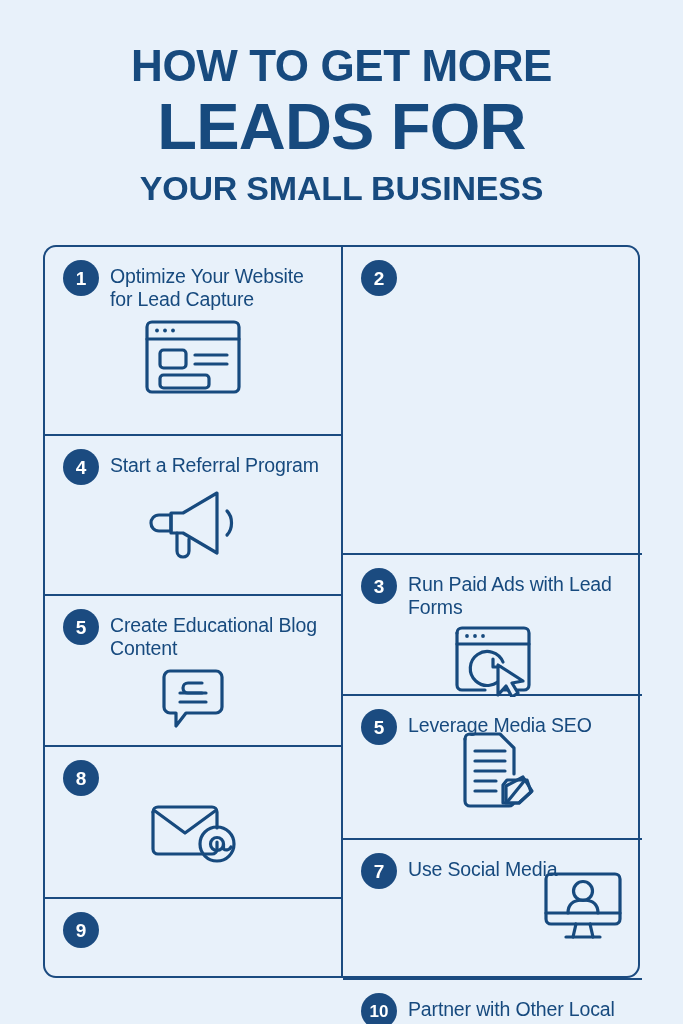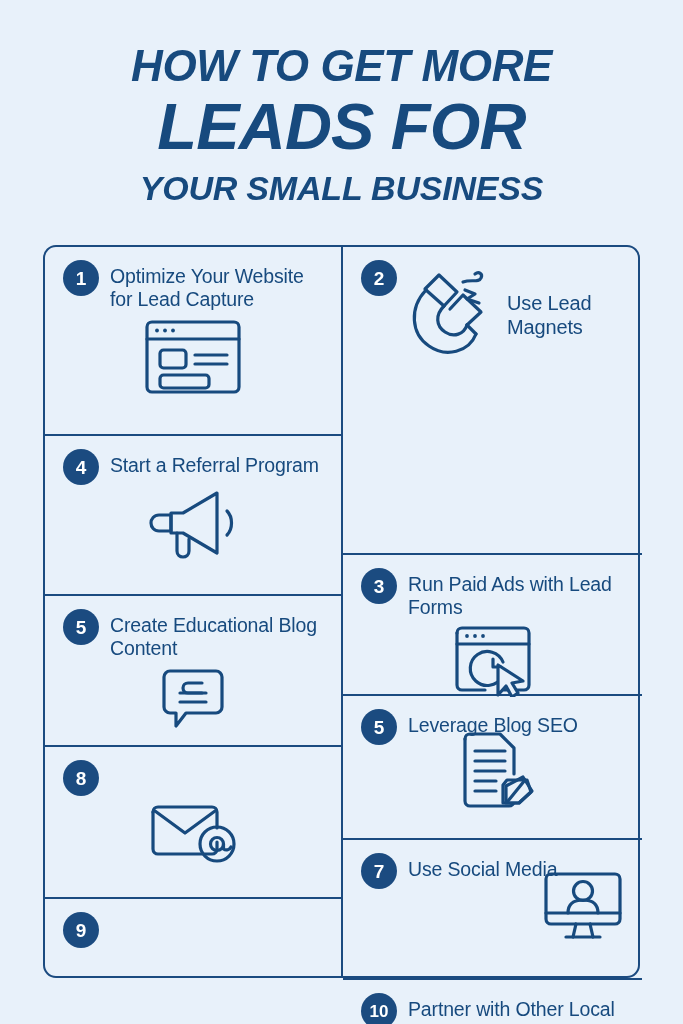--- a/index.html
+++ b/index.html
@@ -16,21 +16,20 @@
   }
 
   
   .title-block {
     position: absolute;
     left: 0;
     top: 44px;
     width: 683px;
     text-align: center;
     color: #174a7e;
-    font-style: italic;
   }
   .title-line1 {
     font-size: 44px;
     font-weight: 800;
     letter-spacing: -0.4px;
     line-height: 1.0;
     margin: 0 0 6px 0;
     text-transform: uppercase;
   }
   .title-line2 {
@@ -215,35 +214,20 @@
     </div>
 
   </div>
 
   <div class="col col-right">
 
     <div class="cell" style="top:0; height:308px;">
       <div class="cell-head" style="padding-bottom:0;">
         <div class="num">2</div>
       </div>
-      <div class="cell-row" style="margin-top:-28px; padding-left:58px;">
-        <div>
-          <svg width="96" height="92" viewBox="0 0 96 92" fill="none" stroke="#174a7e" stroke-width="3.2" stroke-linecap="round" stroke-linejoin="round">
-            <path d="M25 22 C8 40 10 66 28 78 C45 90 68 84 75 66"></path>
-            <path d="M43 38 C34 47 35 58 44 64 C53 70 63 66 66 57"></path>
-            <path d="M25 22 L43 38"></path>
-            <path d="M75 66 L66 57"></path>
-            <path d="M24 21 L38 7 L56 24 L43 38"></path>
-            <path d="M66 57 L80 44 L62 27 L49 41"></path>
-            <path d="M62 14 C70 11 78 15 80 10 C82 6 78 3 74 6"></path>
-            <path d="M64 22 L74 26 L66 31 L78 35"></path>
-          </svg>
-        </div>
-        <div class="label" style="font-size:20px;">Use Lead Magnets</div>
-      </div>
     </div>
 
     <div class="cell" style="top:308px; height:141px;">
       <div class="cell-head">
         <div class="num">3</div>
         <div class="label">Run Paid Ads with Lead Forms</div>
       </div>
       <div class="icon-wrap" style="margin-top:4px;">
         <svg width="88" height="74" viewBox="0 0 88 74" fill="none" stroke="#174a7e" stroke-width="3.2" stroke-linecap="round" stroke-linejoin="round">
           <path d="M8 10 A5 5 0 0 1 13 5 H75 A5 5 0 0 1 80 10 V62 A5 5 0 0 1 75 67 H55"></path>
@@ -255,21 +239,21 @@
           <path d="M54 39 A17 17 0 1 0 53 54"></path>
           <path d="M44 36 V44 H52"></path>
           <path d="M49 42 L49 72 L57 63 L63 74 L69 70 L63 60 L74 58 Z" fill="#e8f1fa"></path>
         </svg>
       </div>
     </div>
 
     <div class="cell" style="top:449px; height:144px;">
       <div class="cell-head">
         <div class="num">5</div>
-        <div class="label">Leverage Blog SEO</div>
+        <div class="label">Leverage Media SEO</div>
       </div>
       <div class="icon-wrap" style="margin-top:-16px;">
         <svg width="84" height="82" viewBox="0 0 84 82" fill="none" stroke="#174a7e" stroke-width="3.2" stroke-linecap="round" stroke-linejoin="round">
           <path d="M14 10 A5 5 0 0 1 19 5 H49 L63 19 V45"></path>
           <path d="M63 60 V72 A5 5 0 0 1 58 77 H19 A5 5 0 0 1 14 72 V10"></path>
           <line x1="24" y1="22" x2="54" y2="22"></line>
           <line x1="24" y1="32" x2="54" y2="32"></line>
           <line x1="24" y1="42" x2="54" y2="42"></line>
           <line x1="24" y1="52" x2="45" y2="52"></line>
           <line x1="24" y1="62" x2="45" y2="62"></line>

